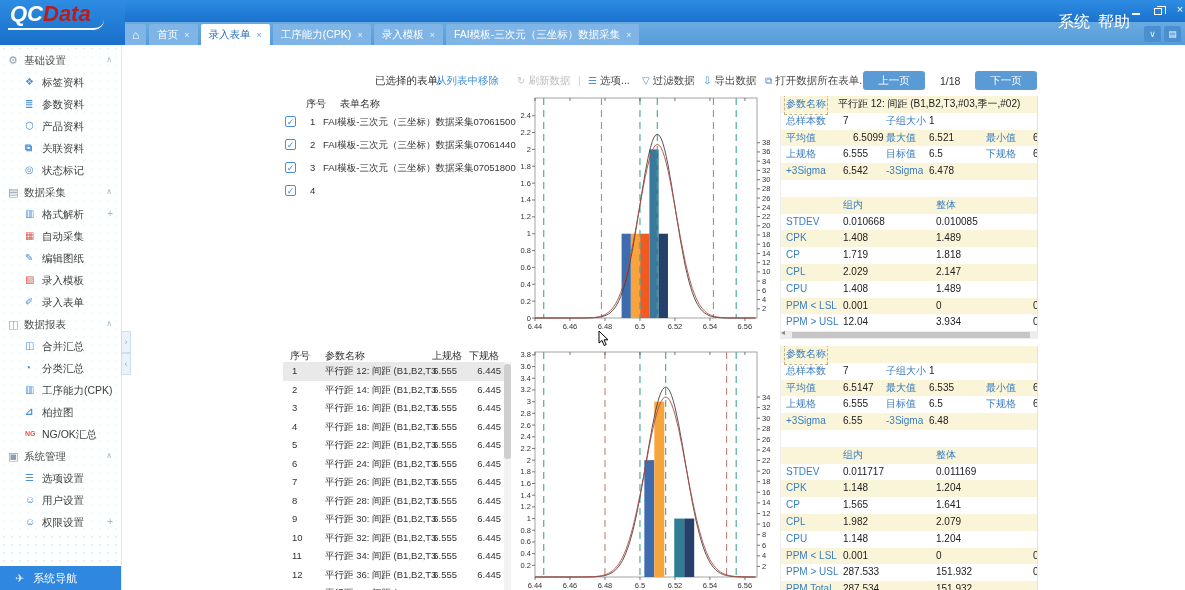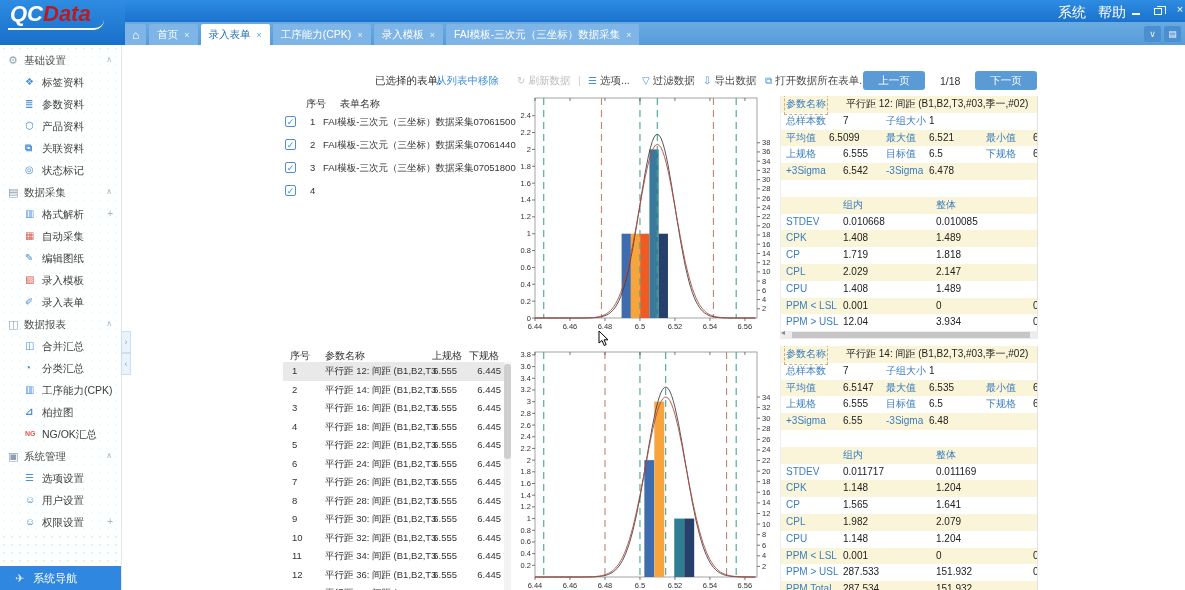--- a/index.html
+++ b/index.html
@@ -6,21 +6,21 @@
 html,body{background:#fff}
 #app{position:relative;width:1185px;height:590px;overflow:hidden;background:#fff;
   font-family:"Liberation Sans","DejaVu Sans",sans-serif;-webkit-font-smoothing:antialiased}
 
 .titlebar{position:absolute;left:0;top:0;width:1185px;height:22px;background:linear-gradient(180deg,#2e8ce2,#1a72cd)}
 .tabstrip{position:absolute;left:0;top:22px;width:1185px;height:23px;background:linear-gradient(180deg,#69aae1,#579cd9)}
 .brand-patch{position:absolute;left:0;top:0;width:125px;height:45px;background:linear-gradient(180deg,#2e8ce2,#186fc9)}
 .logo{position:absolute;left:10px;top:1px;font-style:italic;font-weight:bold;font-size:22px;z-index:5;white-space:nowrap}
 .logo-qc{color:#ffffff}.logo-data{color:#b91c1c}
 .logo-swoosh{position:absolute;left:8px;top:20px;width:96px;height:10px;border-bottom:2px solid rgba(255,255,255,.95);border-radius:0 0 70px 6px;z-index:5}
-.menu-item{position:absolute;top:4px;color:#fff;font-size:14px;cursor:default}
+.menu-item{position:absolute;top:12px;color:#fff;font-size:16px;cursor:default}
 .wc{position:absolute;top:3px;color:#fff;font-size:11px;width:16px;text-align:center}
 .wc-min-line{position:absolute;top:10px;width:8px;height:2px;background:#fff;left:4px}
 .wc-rest{position:absolute;top:5px;left:4px;width:8px;height:7px;border:1px solid #fff}
 .wc-rest:before{content:"";position:absolute;left:2px;top:-3px;width:8px;height:7px;border:1px solid #fff;border-bottom:none;border-left:none}
 
 #tabs{position:absolute;left:125px;top:24px;height:21px;display:flex;gap:3px;z-index:2}
 .tab{background:#7fb5e6;color:#fff;font-size:10.5px;height:21px;padding:0 8px;border-radius:2px 2px 0 0;display:flex;align-items:center;gap:6px;white-space:nowrap;cursor:default}
 .tab.active{background:#ffffff;color:#2a6fb8}
 .tab .x{font-size:9px;color:#e3f1fc}
 .tab.active .x{color:#6aa4d8}
@@ -491,31 +491,31 @@
       <text x="249" y="80.67647058823528" text-anchor="start" font-size="7.5" fill="#333">30</text>
       <line x1="244" x2="247" y1="67.58823529411765" y2="67.58823529411765" stroke="#555" stroke-width="0.8"></line>
       <text x="249" y="70.08823529411765" text-anchor="start" font-size="7.5" fill="#333">32</text>
       <line x1="244" x2="247" y1="57" y2="57" stroke="#555" stroke-width="0.8"></line>
       <text x="249" y="59.5" text-anchor="start" font-size="7.5" fill="#333">34</text>
     </svg>
 
   <div id="stats1" class="stats-panel">
       <div class="srow alt" style="top: 0px;">
         <span class="slbl dashed" style="left: 5px;">参数名称</span>
-        <span class="sval" style="left: 65px;">平行距 12: 间距 (B1,B2,T3,#03,季一,#02)</span>
+        <span class="sval" style="left: 57px;">平行距 12: 间距 (B1,B2,T3,#03,季一,#02)</span>
       </div>
       <div class="srow" style="top: 16.8px;">
         <span class="slbl" style="left: 5px;">总样本数</span>
         <span class="sval" style="left: 62px;">7</span>
         <span class="slbl" style="left: 105px;">子组大小</span>
         <span class="sval" style="left: 148px;">1</span>
       </div>
       <div class="srow alt" style="top: 33.6px;">
         <span class="slbl" style="left: 5px;">平均值</span>
-        <span class="sval" style="left: 48px;">6.5099</span>
+        <span class="sval" style="left: 72px;">6.5099</span>
         <span class="slbl" style="left: 105px;">最大值</span>
         <span class="sval" style="left: 148px;">6.521</span>
         <span class="slbl" style="left: 205px;">最小值</span>
         <span class="sval" style="left: 252px;">6</span>
       </div>
       <div class="srow" style="top: 50.4px;">
         <span class="slbl" style="left: 5px;">上规格</span>
         <span class="sval" style="left: 62px;">6.555</span>
         <span class="slbl" style="left: 105px;">目标值</span>
         <span class="sval" style="left: 148px;">6.5</span>
@@ -571,21 +571,20 @@
         <span class="sval" style="left: 252px;">0</span>
       </div>
     </div>
   <div class="hscroll">
       <span class="harrow">◂</span>
       <div class="hthumb"></div>
     </div>
   <div id="stats2" class="stats-panel">
       <div class="srow alt" style="top: 0px;">
         <span class="slbl dashed" style="left: 5px;">参数名称</span>
-        <span class="sval" style="left: 65px;">平行距 14: 间距 (B1,B2,T3,#03,季一,#02)</span>
       </div>
       <div class="srow" style="top: 16.8px;">
         <span class="slbl" style="left: 5px;">总样本数</span>
         <span class="sval" style="left: 62px;">7</span>
         <span class="slbl" style="left: 105px;">子组大小</span>
         <span class="sval" style="left: 148px;">1</span>
       </div>
       <div class="srow alt" style="top: 33.6px;">
         <span class="slbl" style="left: 5px;">平均值</span>
         <span class="sval" style="left: 62px;">6.5147</span>

